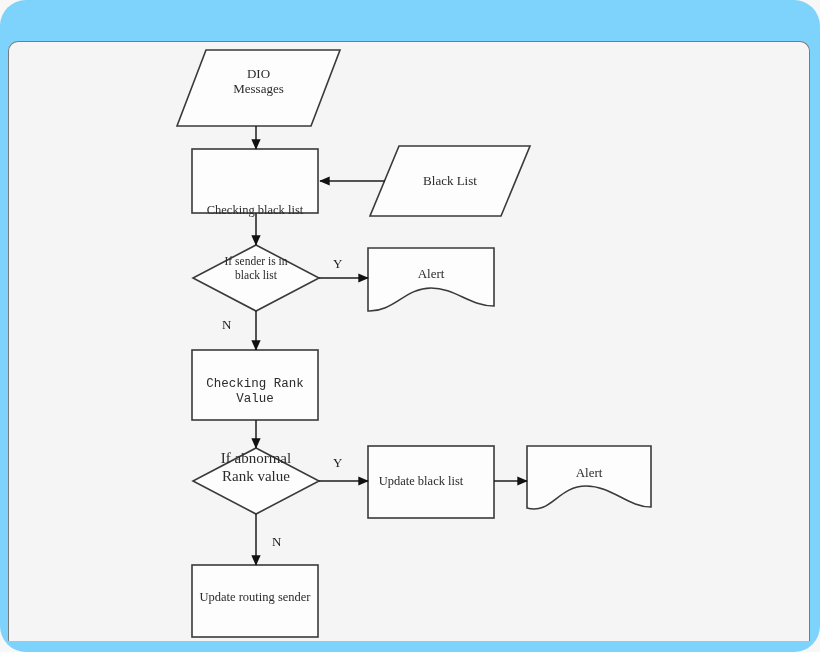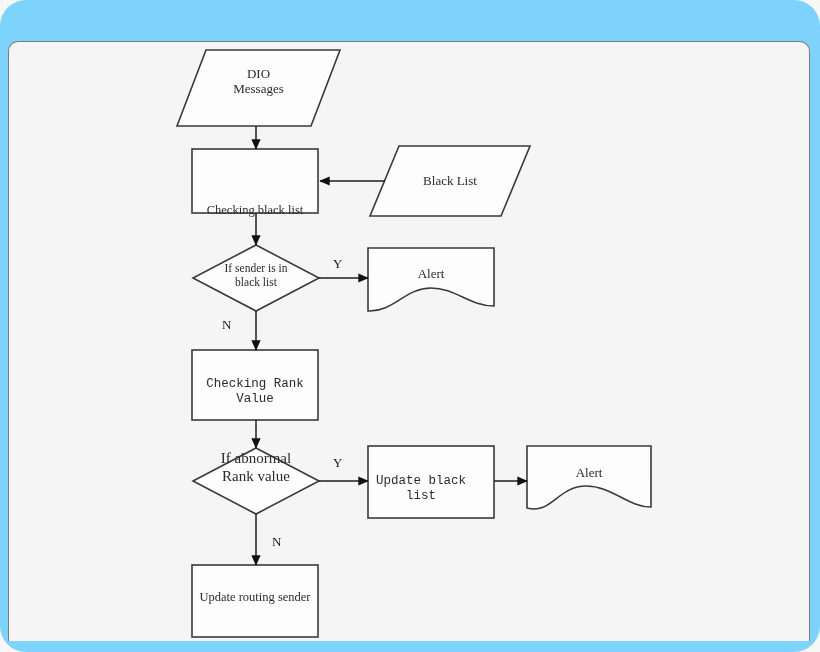--- a/index.html
+++ b/index.html
@@ -104,31 +104,31 @@
     </g>
   </svg>
 
   <div class="shape-label" style="left:177px;top:66px;width:163px;font-size:13px;">DIO
 Messages</div>
 
   <div class="shape-label" style="left:192px;top:173px;width:126px;font-size:12.5px;margin-top:30px;">Checking black list</div>
 
   <div class="shape-label" style="left:370px;top:173px;width:160px;font-size:13px;">Black List</div>
 
-  <div class="shape-label" style="left:187px;top:262px;width:138px;font-size:11.5px;">If sender is in
+  <div class="shape-label" style="left:187px;top:255px;width:138px;font-size:11.5px;">If sender is in
 black list</div>
 
   <div class="shape-label" style="left:368px;top:266px;width:126px;font-size:13px;">Alert</div>
 
   <div class="shape-label" style="left:188px;top:377px;width:134px;font-size:12.5px;font-family:Liberation Mono, monospace;">Checking Rank Value</div>
 
   <div class="shape-label" style="left:189px;top:450px;width:134px;font-size:15px;">If abnormal
 Rank value</div>
 
-  <div class="shape-label" style="left:368px;top:474px;width:106px;font-size:12.5px;font-family:Liberation Mono, monospace;">Update black list</div>
+  <div class="shape-label" style="left:368px;top:474px;width:106px;font-size:12.5px;">Update black list</div>
 
   <div class="shape-label" style="left:527px;top:465px;width:124px;font-size:13px;">Alert</div>
 
   <div class="shape-label" style="left:188px;top:590px;width:134px;font-size:12.5px;">Update routing sender</div>
 
   <div class="edge-label" style="left:333px;top:256px;">Y</div>
   <div class="edge-label" style="left:222px;top:317px;">N</div>
   <div class="edge-label" style="left:333px;top:455px;">Y</div>
   <div class="edge-label" style="left:272px;top:534px;">N</div>
 

